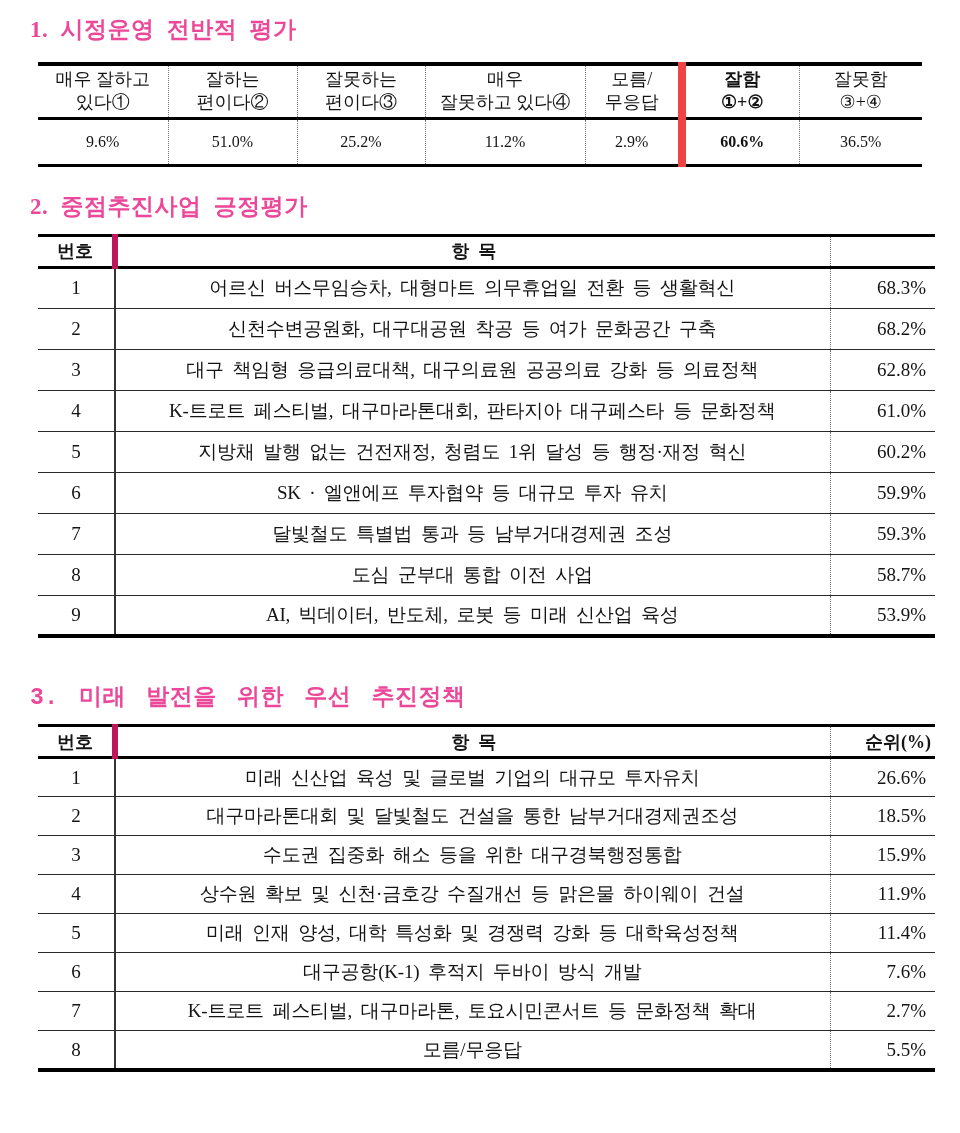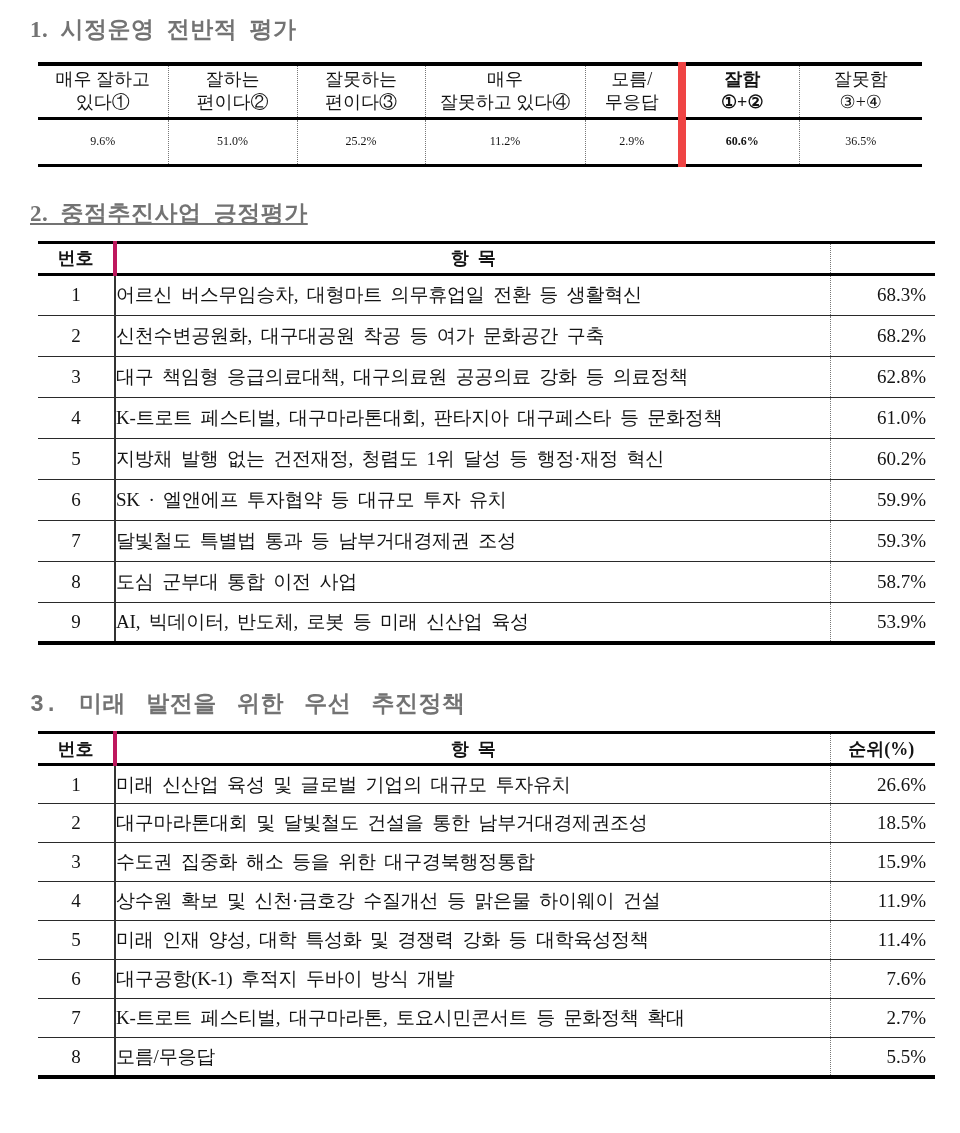--- a/index.html
+++ b/index.html
@@ -6,41 +6,41 @@
   body{
     width:960px;height:1133px;
     font-family:"Liberation Serif","DejaVu Serif",serif;
     color:#141414;
     -webkit-font-smoothing:antialiased;
   }
   .page{padding:14px 24px 0 30px;}
 
   .sec-title{
     font-size:23px;font-weight:bold;letter-spacing:0.5px;word-spacing:6px;
-    margin:0;color:#737373;
-  }
-  .t2-title{margin-top:31px;text-decoration:underline;}
+    margin:0;color:#ec4899;
+  }
+  .t2-title{margin-top:24px;}
   .t3-title{margin-top:43px;font-family:Liberation Mono, monospace;}
 
   table{border-collapse:collapse;table-layout:fixed;}
 
   
   .t1{
     width:884px;margin:17px 0 0 8px;
     border-top:4px solid #000;border-bottom:3px solid #000;
   }
   .t1 thead tr{height:52px;}
   .t1 tbody tr{height:47px;}
   .t1 th{
     font-weight:normal;font-size:18px;line-height:1.3;
     text-align:center;vertical-align:middle;padding:2px 1px;
     border-left:1px dotted #777;
   }
   .t1 td{
-    font-size:12px;text-align:center;vertical-align:middle;
+    font-size:16px;text-align:center;vertical-align:middle;
     border-left:1px dotted #777;
   }
   .t1 th:first-child,.t1 td:first-child{border-left:none;text-align:center;}
   .t1 th:nth-child(6),.t1 td:nth-child(6){border-left:8px solid #ef4444;font-weight:bold;}
   .t1 thead tr{border-bottom:3px solid #000;}
 
   
   .list-table{
     width:897px;margin:12px 0 0 8px;
     border-top:3px solid #000;border-bottom:4px solid #000;
@@ -50,24 +50,24 @@
     font-size:18px;font-weight:bold;vertical-align:middle;text-align:center;
   }
   .list-table tbody tr{border-top:1.5px solid #2a2a2a;}
   .t2 tbody tr{height:41px;}
   .t3 tbody tr{height:39px;}
   .list-table tbody tr:first-child{border-top:none;}
   .list-table td{font-size:19px;vertical-align:middle;}
   .col-no{width:77px;}
   .col-pct{width:105px;}
   .no-cell{text-align:center;border-right:2px solid #333;font-size:18px;}
-  .item-cell{text-align:left;padding-left:0;word-spacing:4px;letter-spacing:-0.2px;}
+  .item-cell{text-align:center;padding-left:0;word-spacing:4px;letter-spacing:-0.2px;}
   .pct-cell{text-align:right;padding-right:9px;border-left:1px dotted #777;font-size:18px;}
-  th.no-cell{border-right:4px solid #be185d;}
-  th.pct-cell{text-align:center;padding-right:4px;}
+  th.no-cell{border-right:6px solid #be185d;}
+  th.pct-cell{text-align:right;padding-right:4px;}
 </style>
 </head>
 <body>
 
 <div class="page">
 
   <h2 class="sec-title">1. 시정운영 전반적 평가</h2>
 
   <table class="t1">
     <colgroup>

